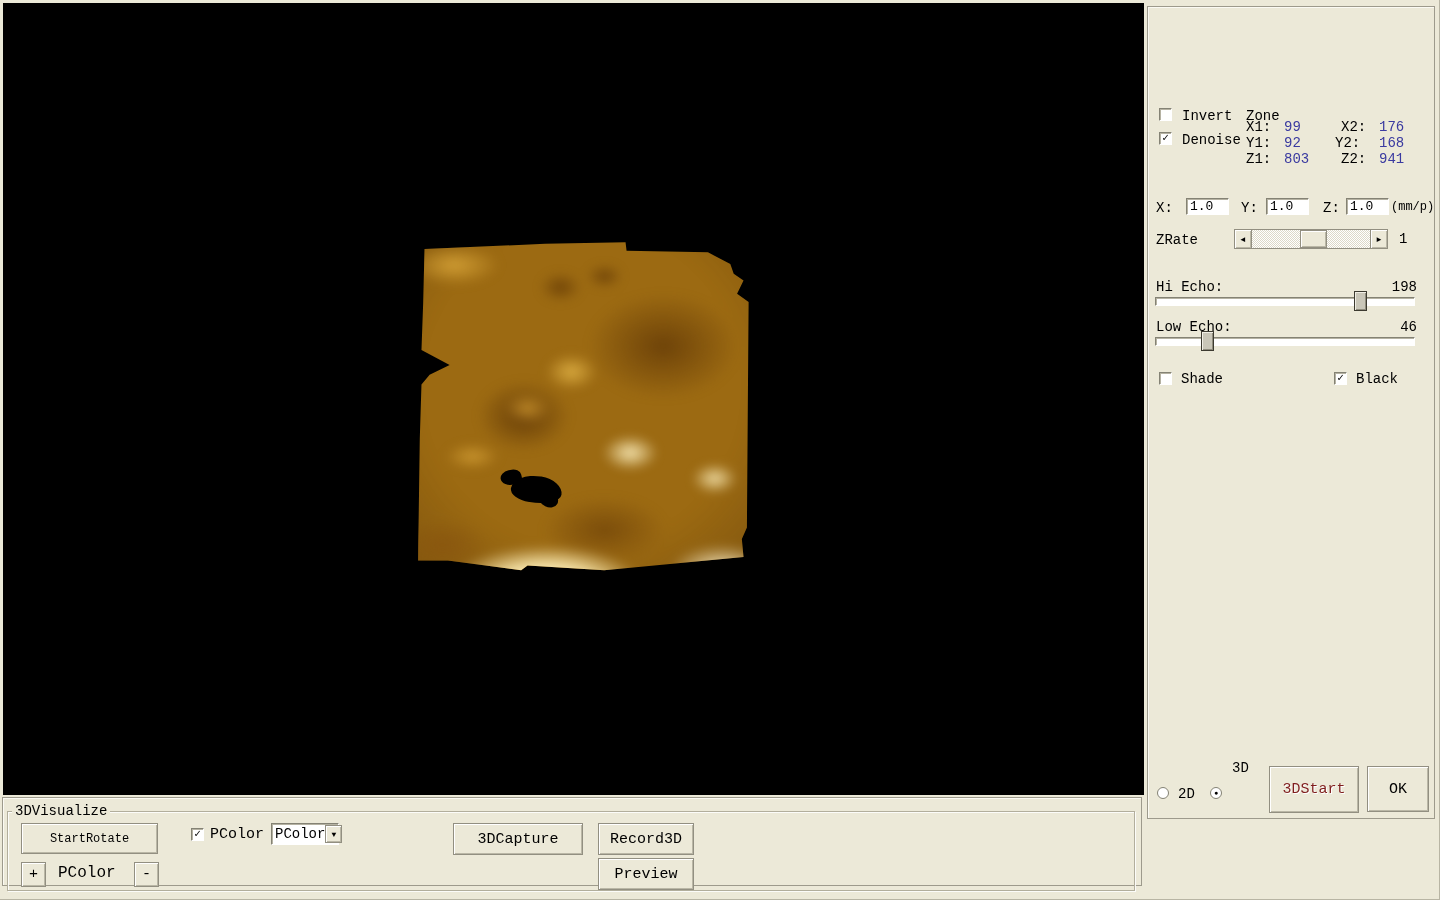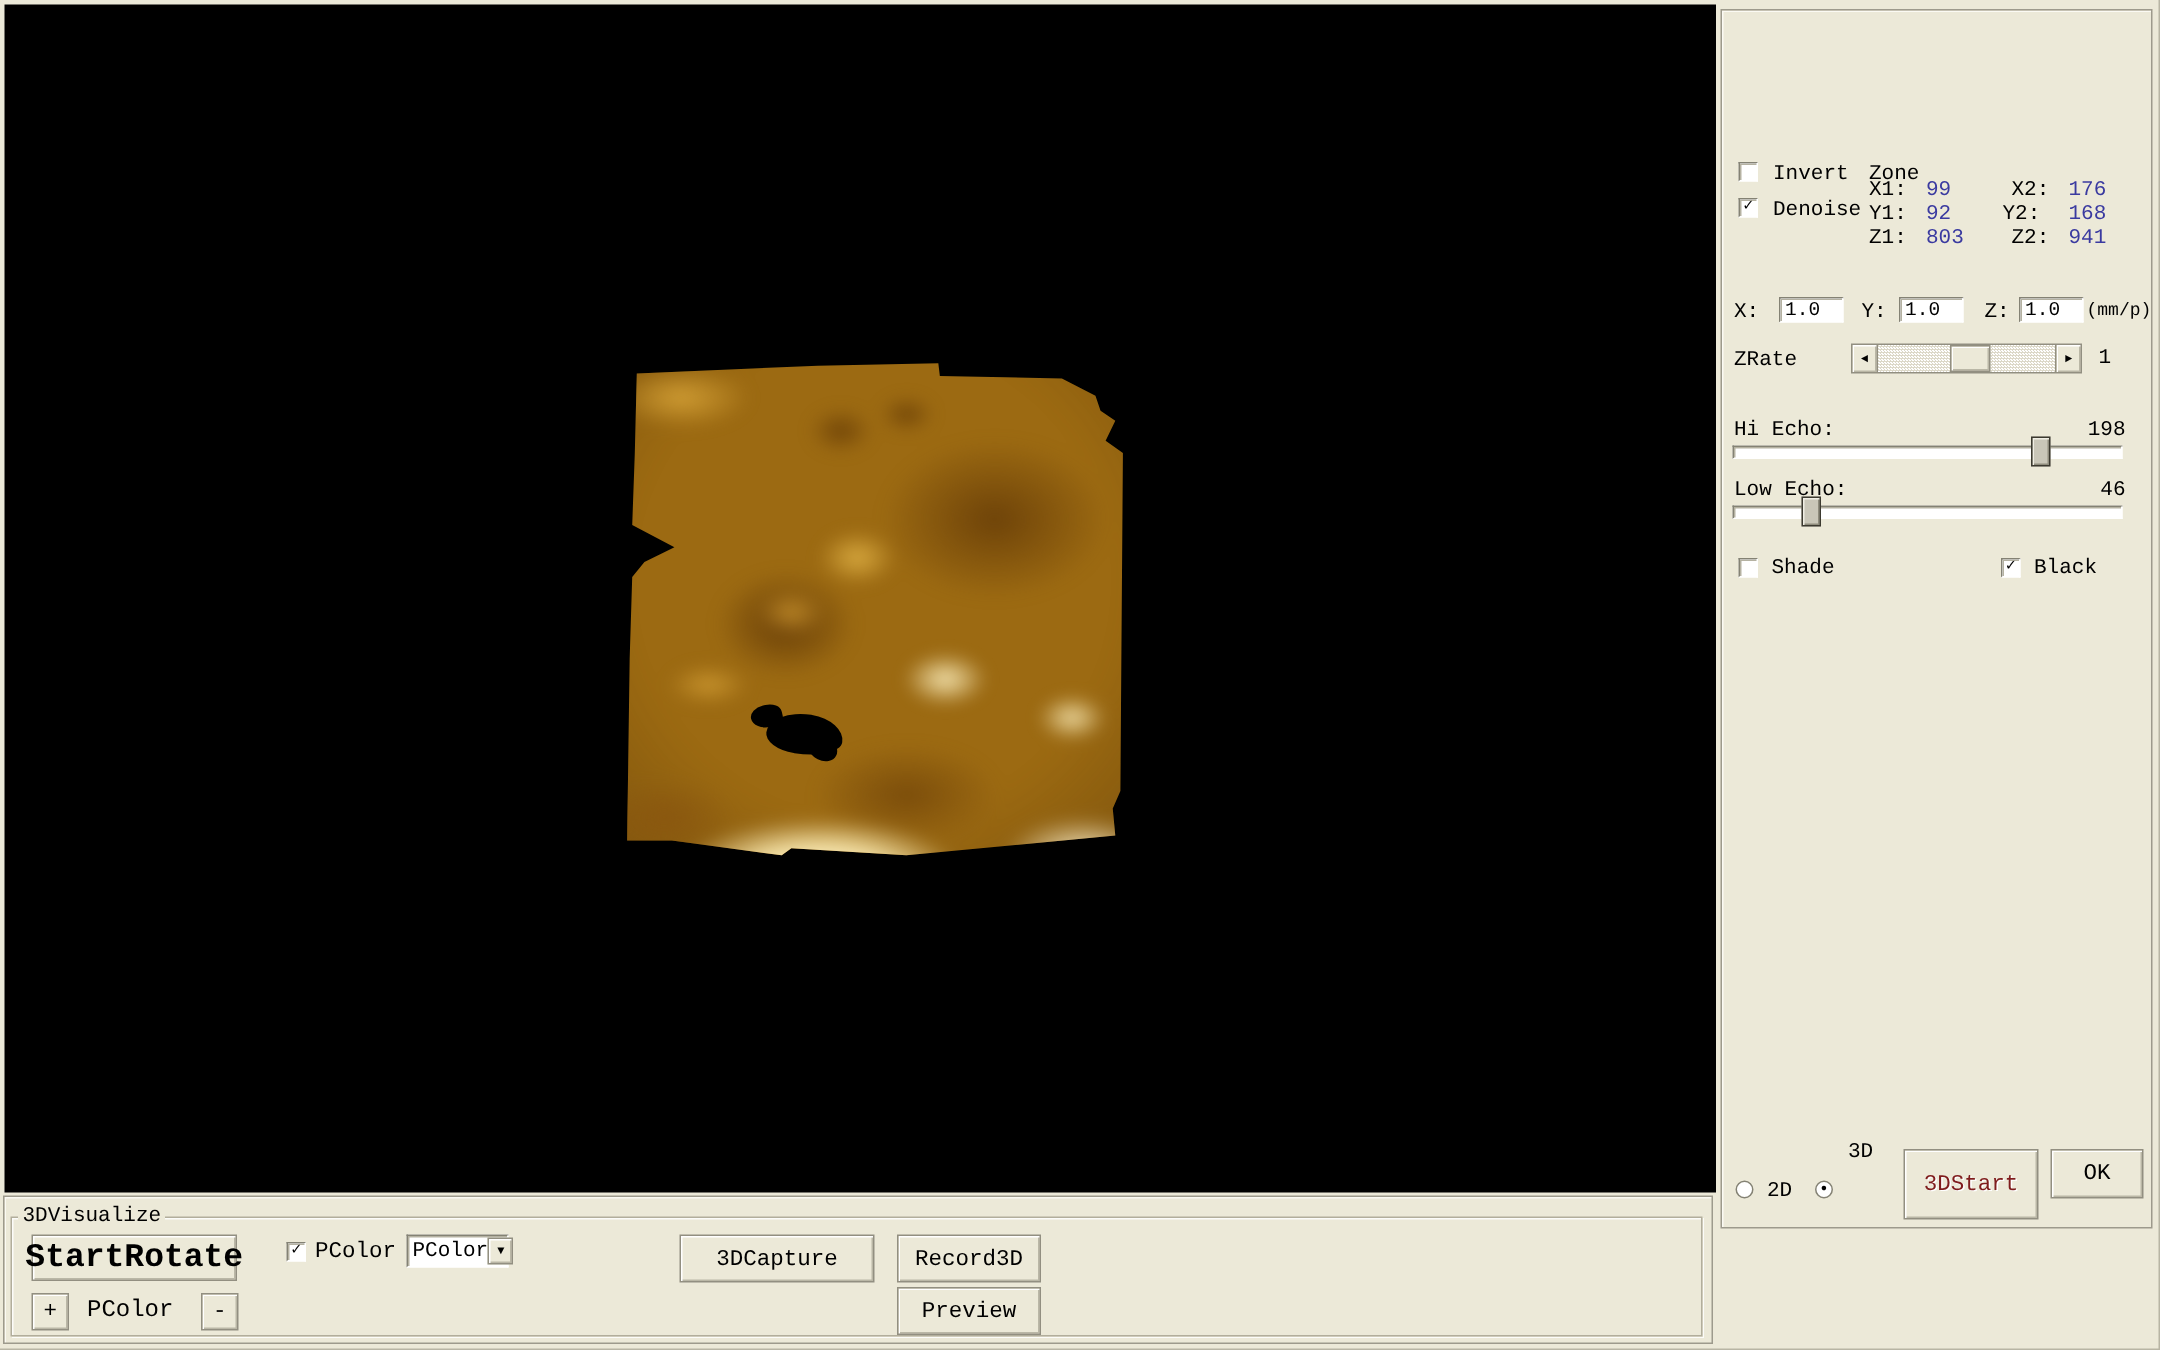--- a/index.html
+++ b/index.html
@@ -226,30 +226,30 @@
   <span class="abs lbl" style="left:33px; top:364px;">Shade</span>
   <span class="abs cb" style="left:186px; top:365px;">✓</span>
   <span class="abs lbl" style="left:208px; top:364px;">Black</span>
 
   <span class="abs radio" style="left:9px; top:780px;"></span>
   <span class="abs lbl" style="left:30px; top:779px;">2D</span>
   <span class="abs radio" style="left:62px; top:780px;">●</span>
   <span class="abs lbl" style="left:84px; top:753px;">3D</span>
 
   <div class="abs btn disabled" style="left:121px; top:759px; width:90px; height:47px;">3DStart</div>
-  <div class="abs btn" style="left:219px; top:759px; width:62px; height:33px;">OK</div>
+  <div class="abs btn" style="left:219px; top:759px; width:62px; height:46px;">OK</div>
 </div>
 
-<div class="abs panel-raised" style="left:2px; top:797px; width:1140px; height:99px;">
+<div class="abs panel-raised" style="left:2px; top:797px; width:1140px; height:89px;">
 
   <div class="abs groupbox" style="left:4px; top:13px; width:1128px; height:80px;">
     <span class="legend">3DVisualize</span>
   </div>
 
-  <div class="abs btn" style="left:18px; top:25px; width:137px; height:31px; font-size:22px;font-weight:bold;">StartRotate</div>
+  <div class="abs btn" style="left:18px; top:25px; width:137px; height:31px; font-size:12px;">StartRotate</div>
 
   <div class="abs btn" style="left:18px; top:64px; width:25px; height:25px;">+</div>
   <span class="abs lbl" style="left:55px; top:67px; font-size:16px;">PColor</span>
   <div class="abs btn" style="left:131px; top:64px; width:25px; height:25px;">-</div>
 
   <span class="abs cb" style="left:188px; top:30px;">✓</span>
   <span class="abs lbl" style="left:207px; top:29px; font-size:15px;">PColor</span>
 
   <div class="abs combo" style="left:268px; top:25px;">
     <span class="combo-text">PColor</span>

